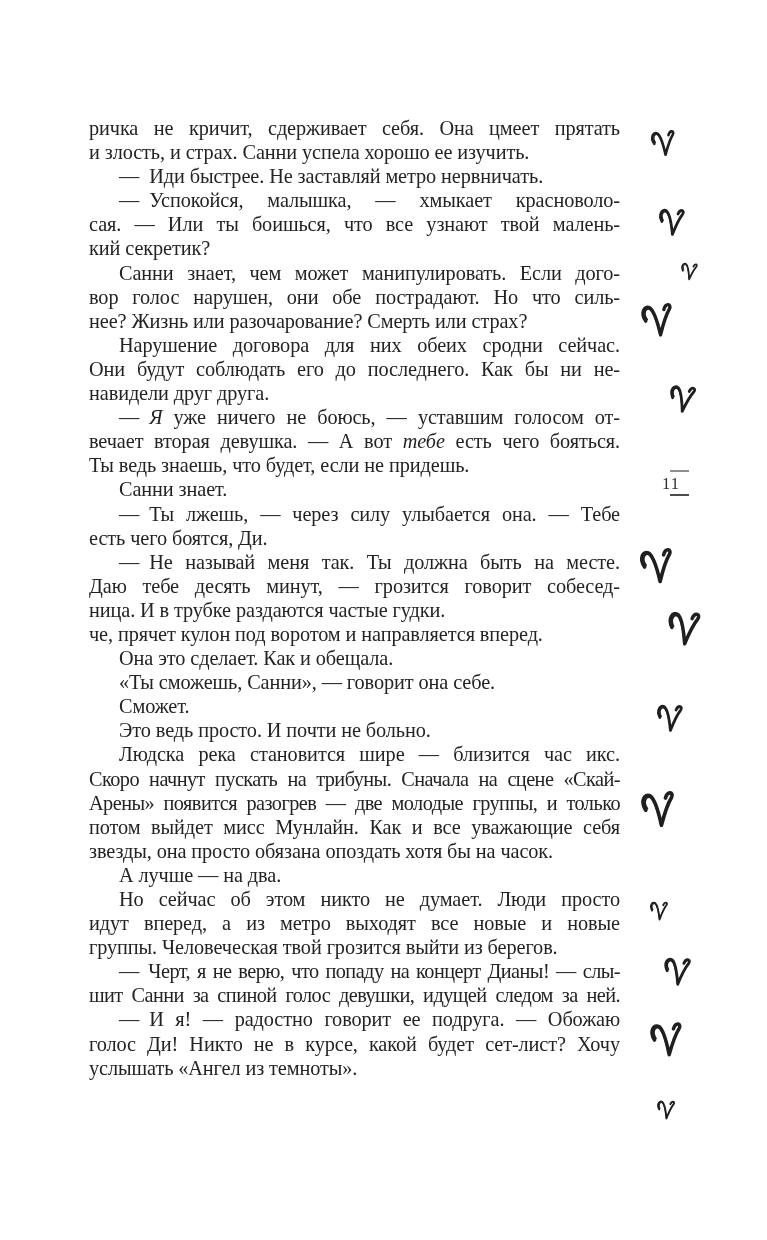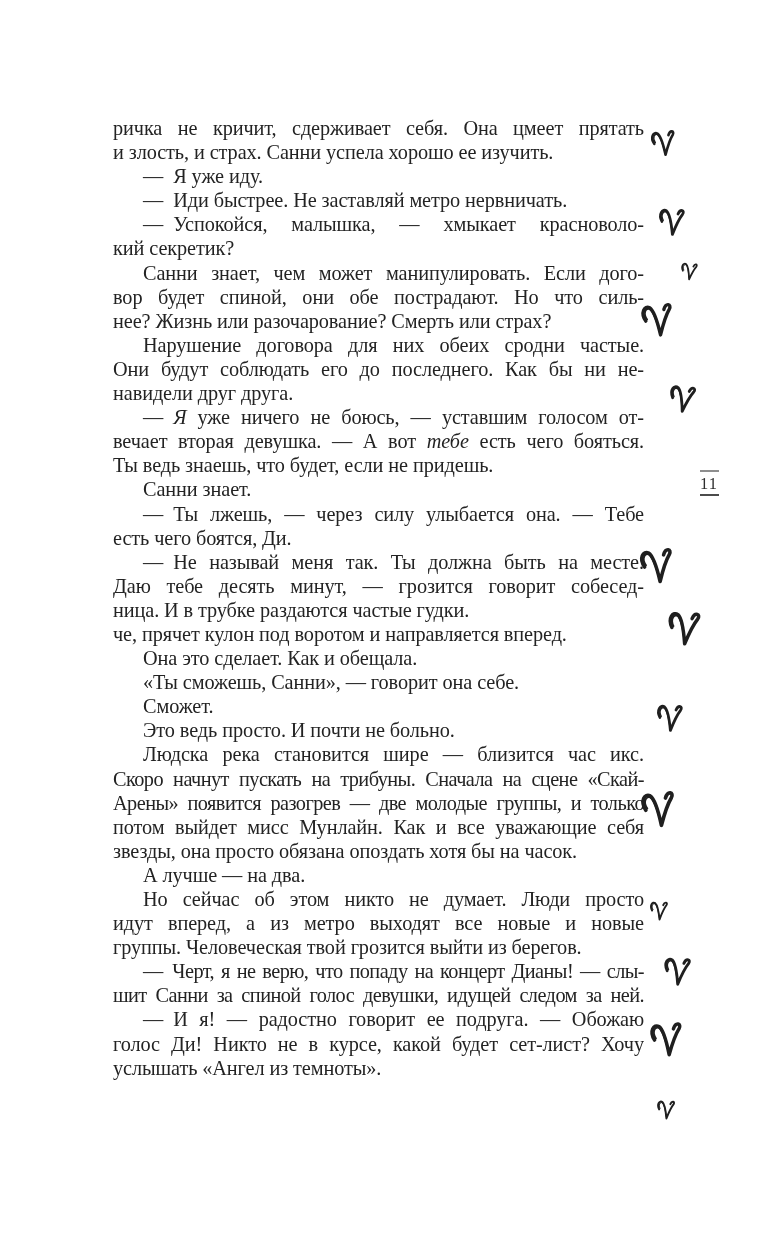--- a/index.html
+++ b/index.html
@@ -16,21 +16,20 @@
     inset: 0;
     background: #ffffff;
   }
   #text-block {
     position: absolute;
     left: 89px;
     top: 116px;
     width: 531px;
     overflow: hidden;
     color: #232323;
-    margin-left: 24px;
   }
   .line {
     font-size: 20.3px;
     line-height: 24.1px;
     height: 24.1px;
     white-space: nowrap;
     letter-spacing: -0.1px;
   }
   .line.j {
     text-align: justify;
@@ -38,22 +37,21 @@
   }
   .line.ind { padding-left: 30px; }
   .line.tight { letter-spacing: -0.55px; }
   .it { font-style: italic; }
 
   .folio {
     position: absolute;
     left: 662px;
     top: 470px;
     width: 34px;
-    text-align: center;
-    margin-left: 30px;
+    text-align: left;
   }
   .folio .rule {
     height: 0;
     width: 19px;
     margin: 0 auto;
   }
   .folio .rule.top {
     border-top: 2px solid #8e8e8e;
     margin-bottom: 3px;
   }
@@ -75,28 +73,28 @@
   #hearts-layer svg { position: absolute; overflow: visible; }
 </style>
 </head>
 <body>
 
 <div class="page">
 
   <div id="text-block">
       <div class="line j"><span>ричка не кричит, сдерживает себя. Она цмеет прятать</span></div>
       <div class="line"><span>и злость, и страх. Санни успела хорошо ее изучить.</span></div>
-      <div class="line ind"><span>— Я уже иду.</span></div>
       <div class="line ind"><span>— Иди быстрее. Не заставляй метро нервничать.</span></div>
       <div class="line j ind"><span>— Успокойся, малышка, — хмыкает красноволо-</span></div>
+      <div class="line j"><span>сая. — Или ты боишься, что все узнают твой малень-</span></div>
       <div class="line"><span>кий секретик?</span></div>
       <div class="line j ind"><span>Санни знает, чем может манипулировать. Если дого-</span></div>
-      <div class="line j"><span>вор будет спиной, они обе пострадают. Но что силь-</span></div>
+      <div class="line j"><span>вор голос нарушен, они обе пострадают. Но что силь-</span></div>
       <div class="line"><span>нее? Жизнь или разочарование? Смерть или страх?</span></div>
-      <div class="line j ind"><span>Нарушение договора для них обеих сродни частые.</span></div>
+      <div class="line j ind"><span>Нарушение договора для них обеих сродни сейчас.</span></div>
       <div class="line j"><span>Они будут соблюдать его до последнего. Как бы ни не-</span></div>
       <div class="line"><span>навидели друг друга.</span></div>
       <div class="line j ind"><span>— </span><span class="it">Я</span><span> уже ничего не боюсь, — уставшим голосом от-</span></div>
       <div class="line j"><span>вечает вторая девушка. — А вот </span><span class="it">тебе</span><span> есть чего бояться.</span></div>
       <div class="line"><span>Ты ведь знаешь, что будет, если не придешь.</span></div>
       <div class="line ind"><span>Санни знает.</span></div>
       <div class="line j ind"><span>— Ты лжешь, — через силу улыбается она. — Тебе</span></div>
       <div class="line"><span>есть чего боятся, Ди.</span></div>
       <div class="line j ind"><span>— Не называй меня так. Ты должна быть на месте.</span></div>
       <div class="line j"><span>Даю тебе десять минут, — грозится говорит собесед-</span></div>

